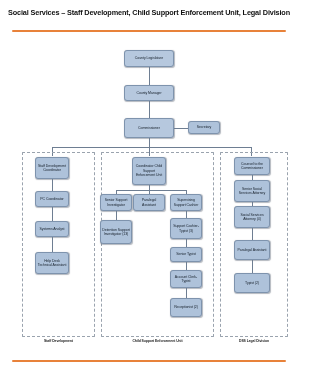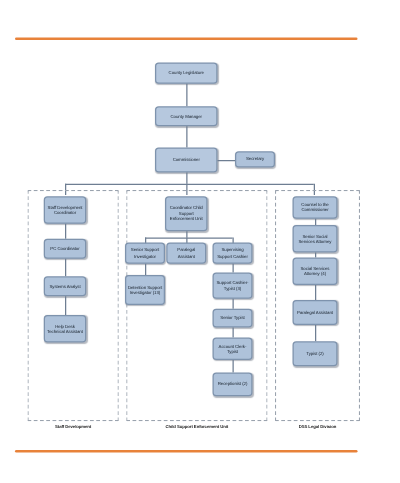--- a/index.html
+++ b/index.html
@@ -58,20 +58,21 @@
     position:absolute;text-align:center;
     font-size:3.4px;font-weight:bold;color:#1a1a1a;
     letter-spacing:-0.05px;
   }
 </style>
 </head>
 <body>
 
 <div id="slide">
 
+  <div class="title">Social Services – Staff Development, Child Support Enforcement Unit, Legal Division</div>
   <div class="rule top"></div>
   <div class="rule bottom"></div>
 
   <div class="box top-lvl" style="left:124px;top:50px;width:50px;height:17px;">
     <span>County Legislature</span>
   </div>
 
   <div class="ln v" style="left:148.6px;top:67px;height:18px;"></div>
 
   <div class="box top-lvl" style="left:124px;top:85px;width:50px;height:16px;">

